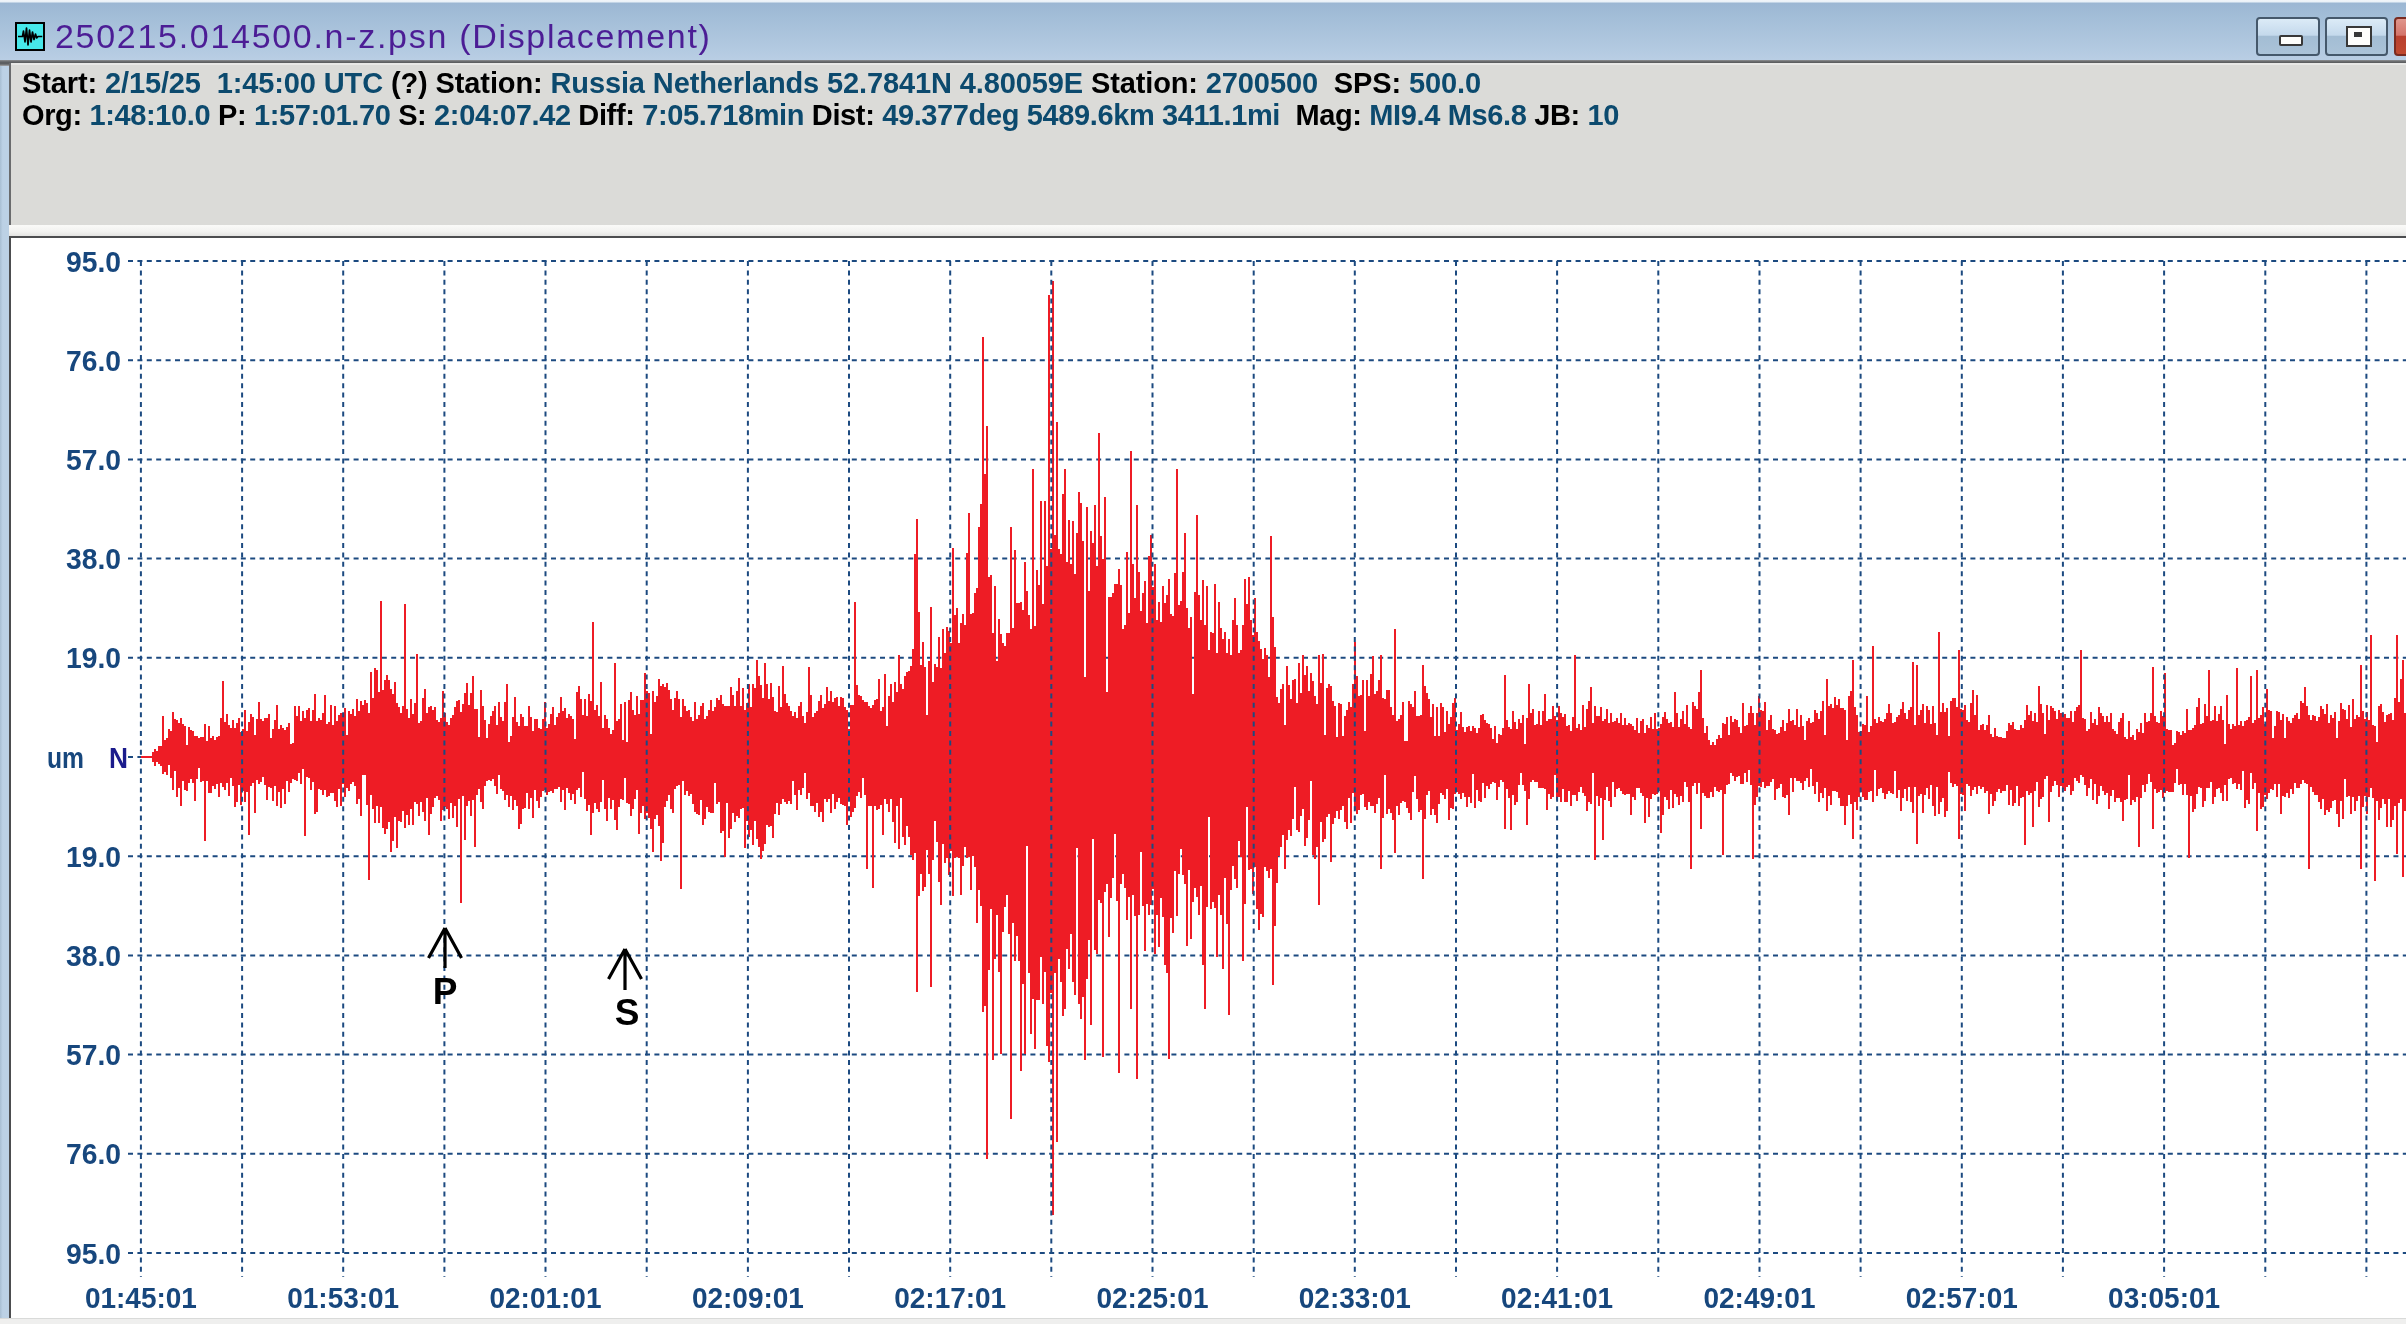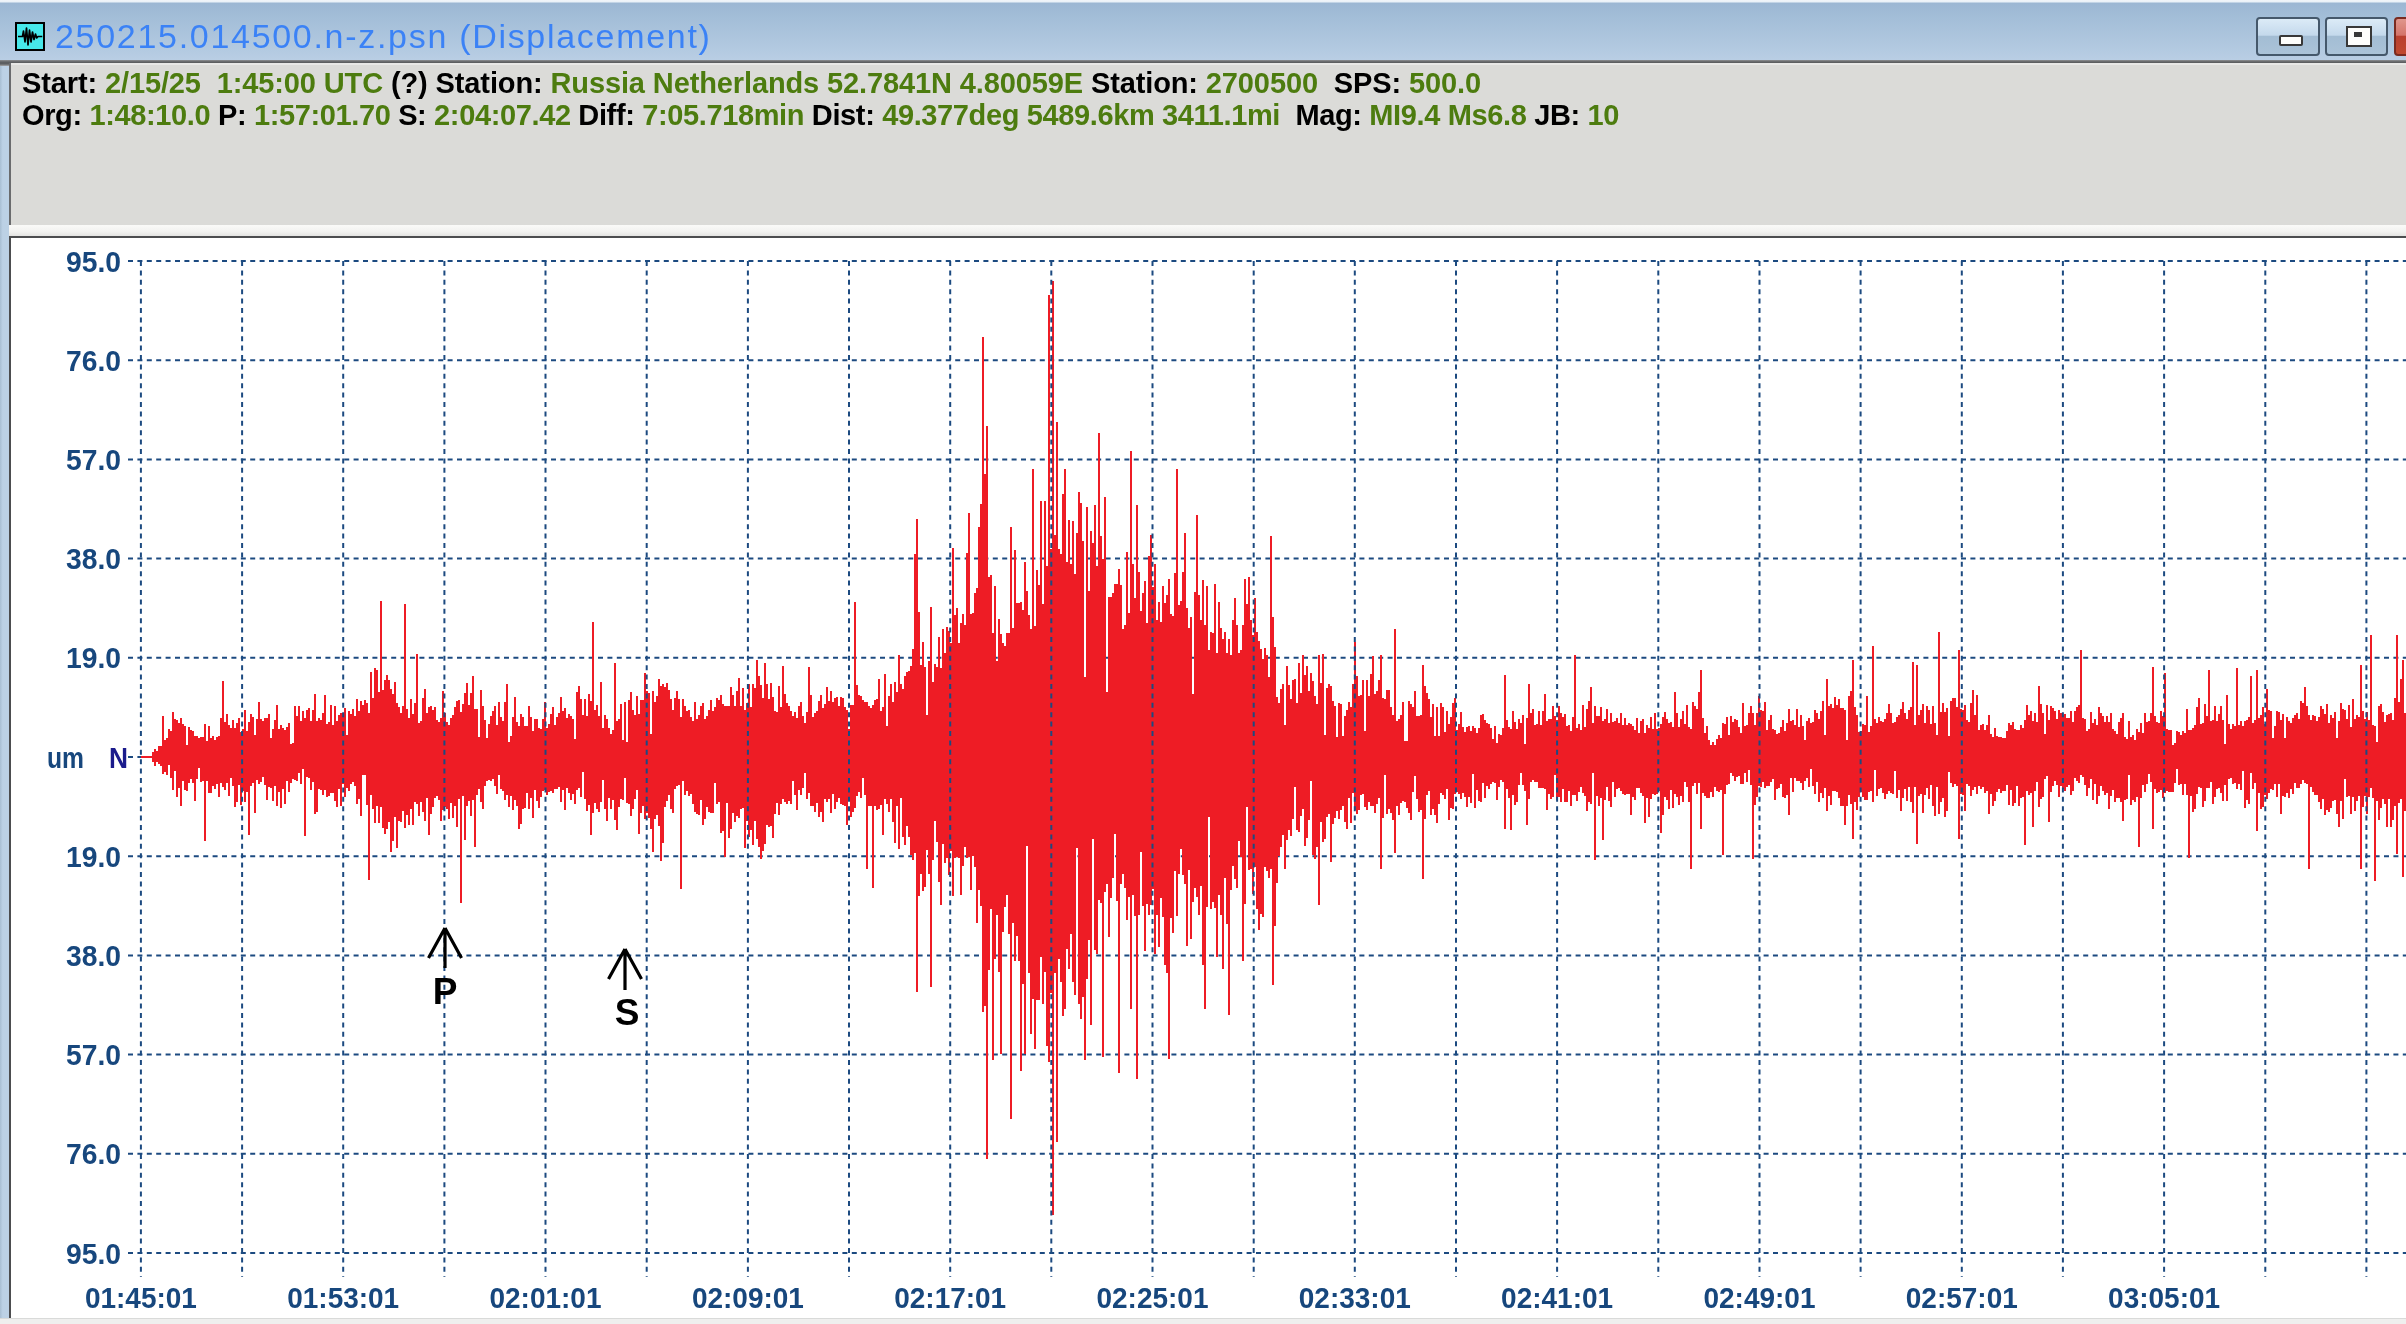--- a/index.html
+++ b/index.html
@@ -4,37 +4,37 @@
 <style>
 html,body{margin:0;padding:0;width:2406px;height:1324px;overflow:hidden;background:#fff;
  font-family:"Liberation Sans",sans-serif;}
 #stage{position:absolute;left:0;top:0;width:2406px;height:1324px;}
 
 #titlebar{position:absolute;left:0;top:0;width:2406px;height:60px;
  background:linear-gradient(to bottom,#f2f5f9 0,#e9f1f8 2px,#9cb7d3 3px,#a3bed8 18px,#aec6de 40px,#b9cee4 60px);}
 #tsep{position:absolute;left:0;top:60px;width:2406px;height:6px;
  background:linear-gradient(to bottom,#8e9093 0,#5d5f61 35%,#5d5f61 65%,#a7a8aa 100%);}
 #ticon{position:absolute;left:15px;top:22px;width:26px;height:25px;background:#47e8ea;border:2px solid #000;}
-#ttext{position:absolute;left:55px;top:17px;color:#3b82f6;font-size:34px;letter-spacing:1.7px;}
+#ttext{position:absolute;left:55px;top:17px;color:#4c1d95;font-size:34px;letter-spacing:1.7px;}
 .capbtn{position:absolute;top:17px;height:39px;border:2px solid #45586b;border-radius:4px;
  background:linear-gradient(to bottom,#dcebf7 0,#c4d9ec 46%,#a3bdd4 50%,#abc3d8 100%);box-sizing:border-box;}
 #btnmin{left:2256px;width:64px;}
 #btnmax{left:2325px;width:63px;}
 #btnclose{left:2394px;width:40px;background:linear-gradient(to bottom,#e0968c 0,#d4746a 46%,#b93f2e 50%,#c0492f 100%);border-color:#7a2b20;}
 #gmin{position:absolute;left:21px;top:16px;width:20px;height:7px;background:#fdfdfb;border:2px solid #383838;border-radius:2px;}
 #gmax{position:absolute;left:19px;top:7px;width:22px;height:17px;background:#fdfdfb;border:2px solid #383838;}
 #gmax2{position:absolute;left:6px;top:4px;width:8px;height:5px;background:#383838;}
 
 #infopanel{position:absolute;left:9px;top:63px;width:2397px;height:162px;
  background:#dbdbd8;border-left:2px solid #6a6b6d;
  box-shadow:inset 0 2px 0 #e8e8e6;}
 #infotext{position:absolute;left:11px;top:4px;font-size:29px;font-weight:bold;
  color:#000;white-space:nowrap;}
 .il{height:32px;line-height:32px;transform-origin:0 50%;}
-.v{color:#4d7c0f;}
+.v{color:#0c4a6e;}
 
 #lframe{position:absolute;left:0;top:66px;width:9px;height:1258px;
  background:linear-gradient(to right,#a8bed2 0,#bcd1e5 30%,#bcd1e5 100%);}
 #bframe{position:absolute;left:0;top:1318px;width:2406px;height:6px;background:#efefee;border-top:1px solid #d9dad9;}
 #gapstrip{position:absolute;left:9px;top:225px;width:2397px;height:11px;
  background:linear-gradient(to bottom,#fafaf8 0,#f2f2f0 60%,#e4e4e2 100%);}
 
 #chart{position:absolute;left:9px;top:236px;width:2397px;height:1082px;
  background:#fff;border-left:2px solid #4c4d4f;border-top:2px solid #4c4d4f;box-sizing:border-box;}
 #plot{position:absolute;left:0;top:0;}

